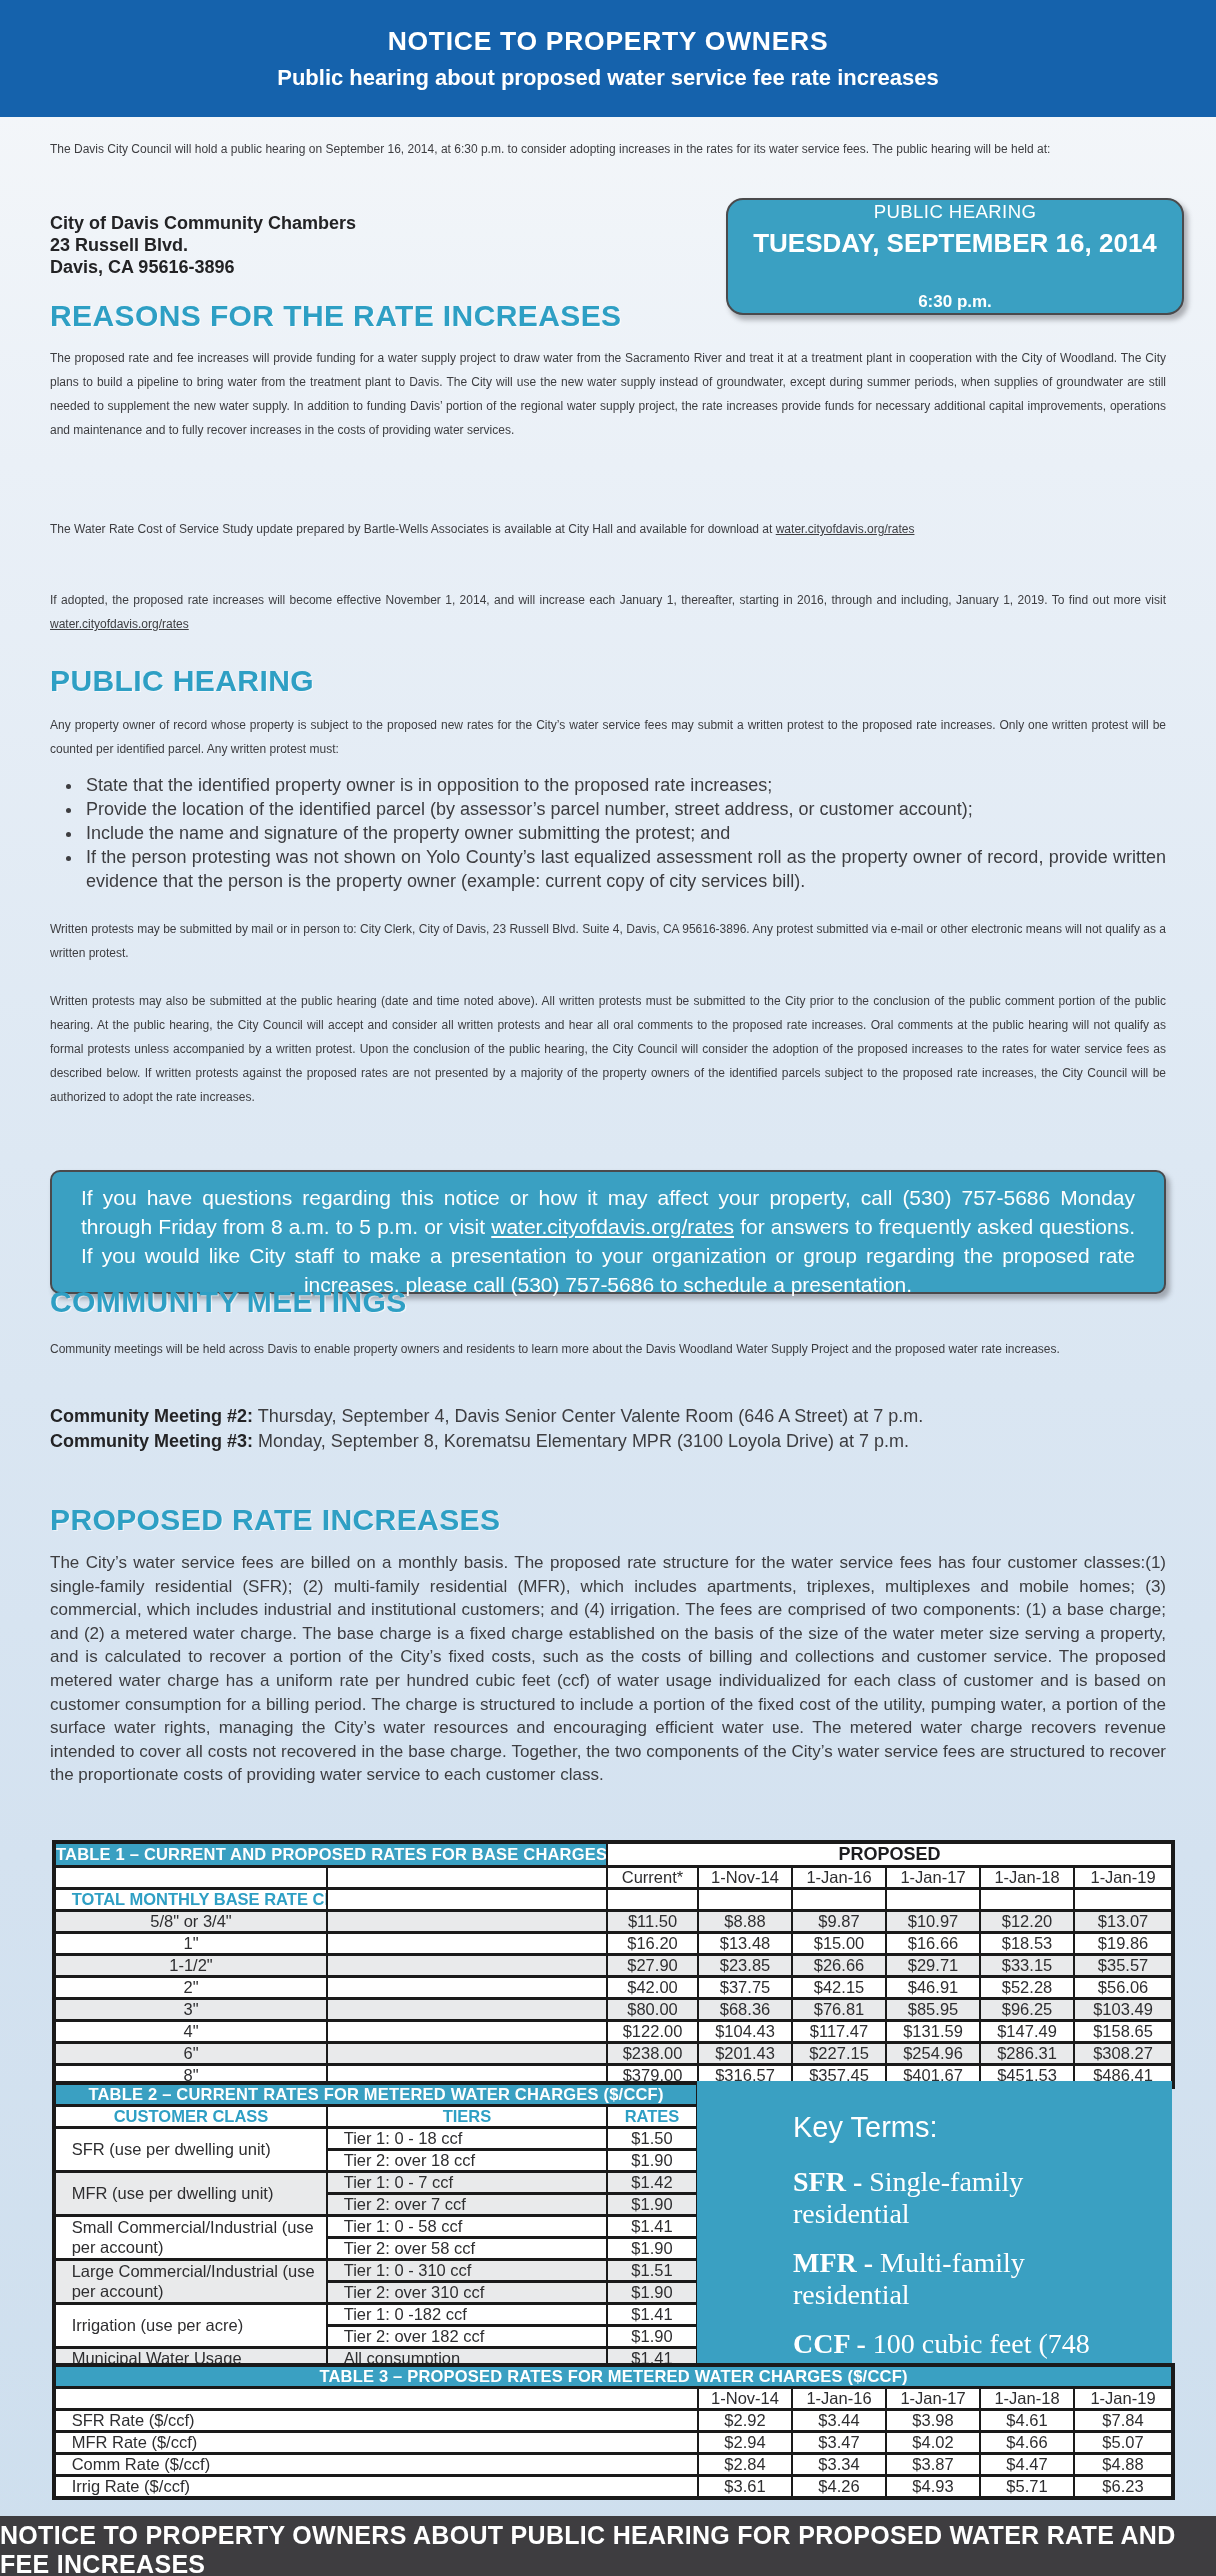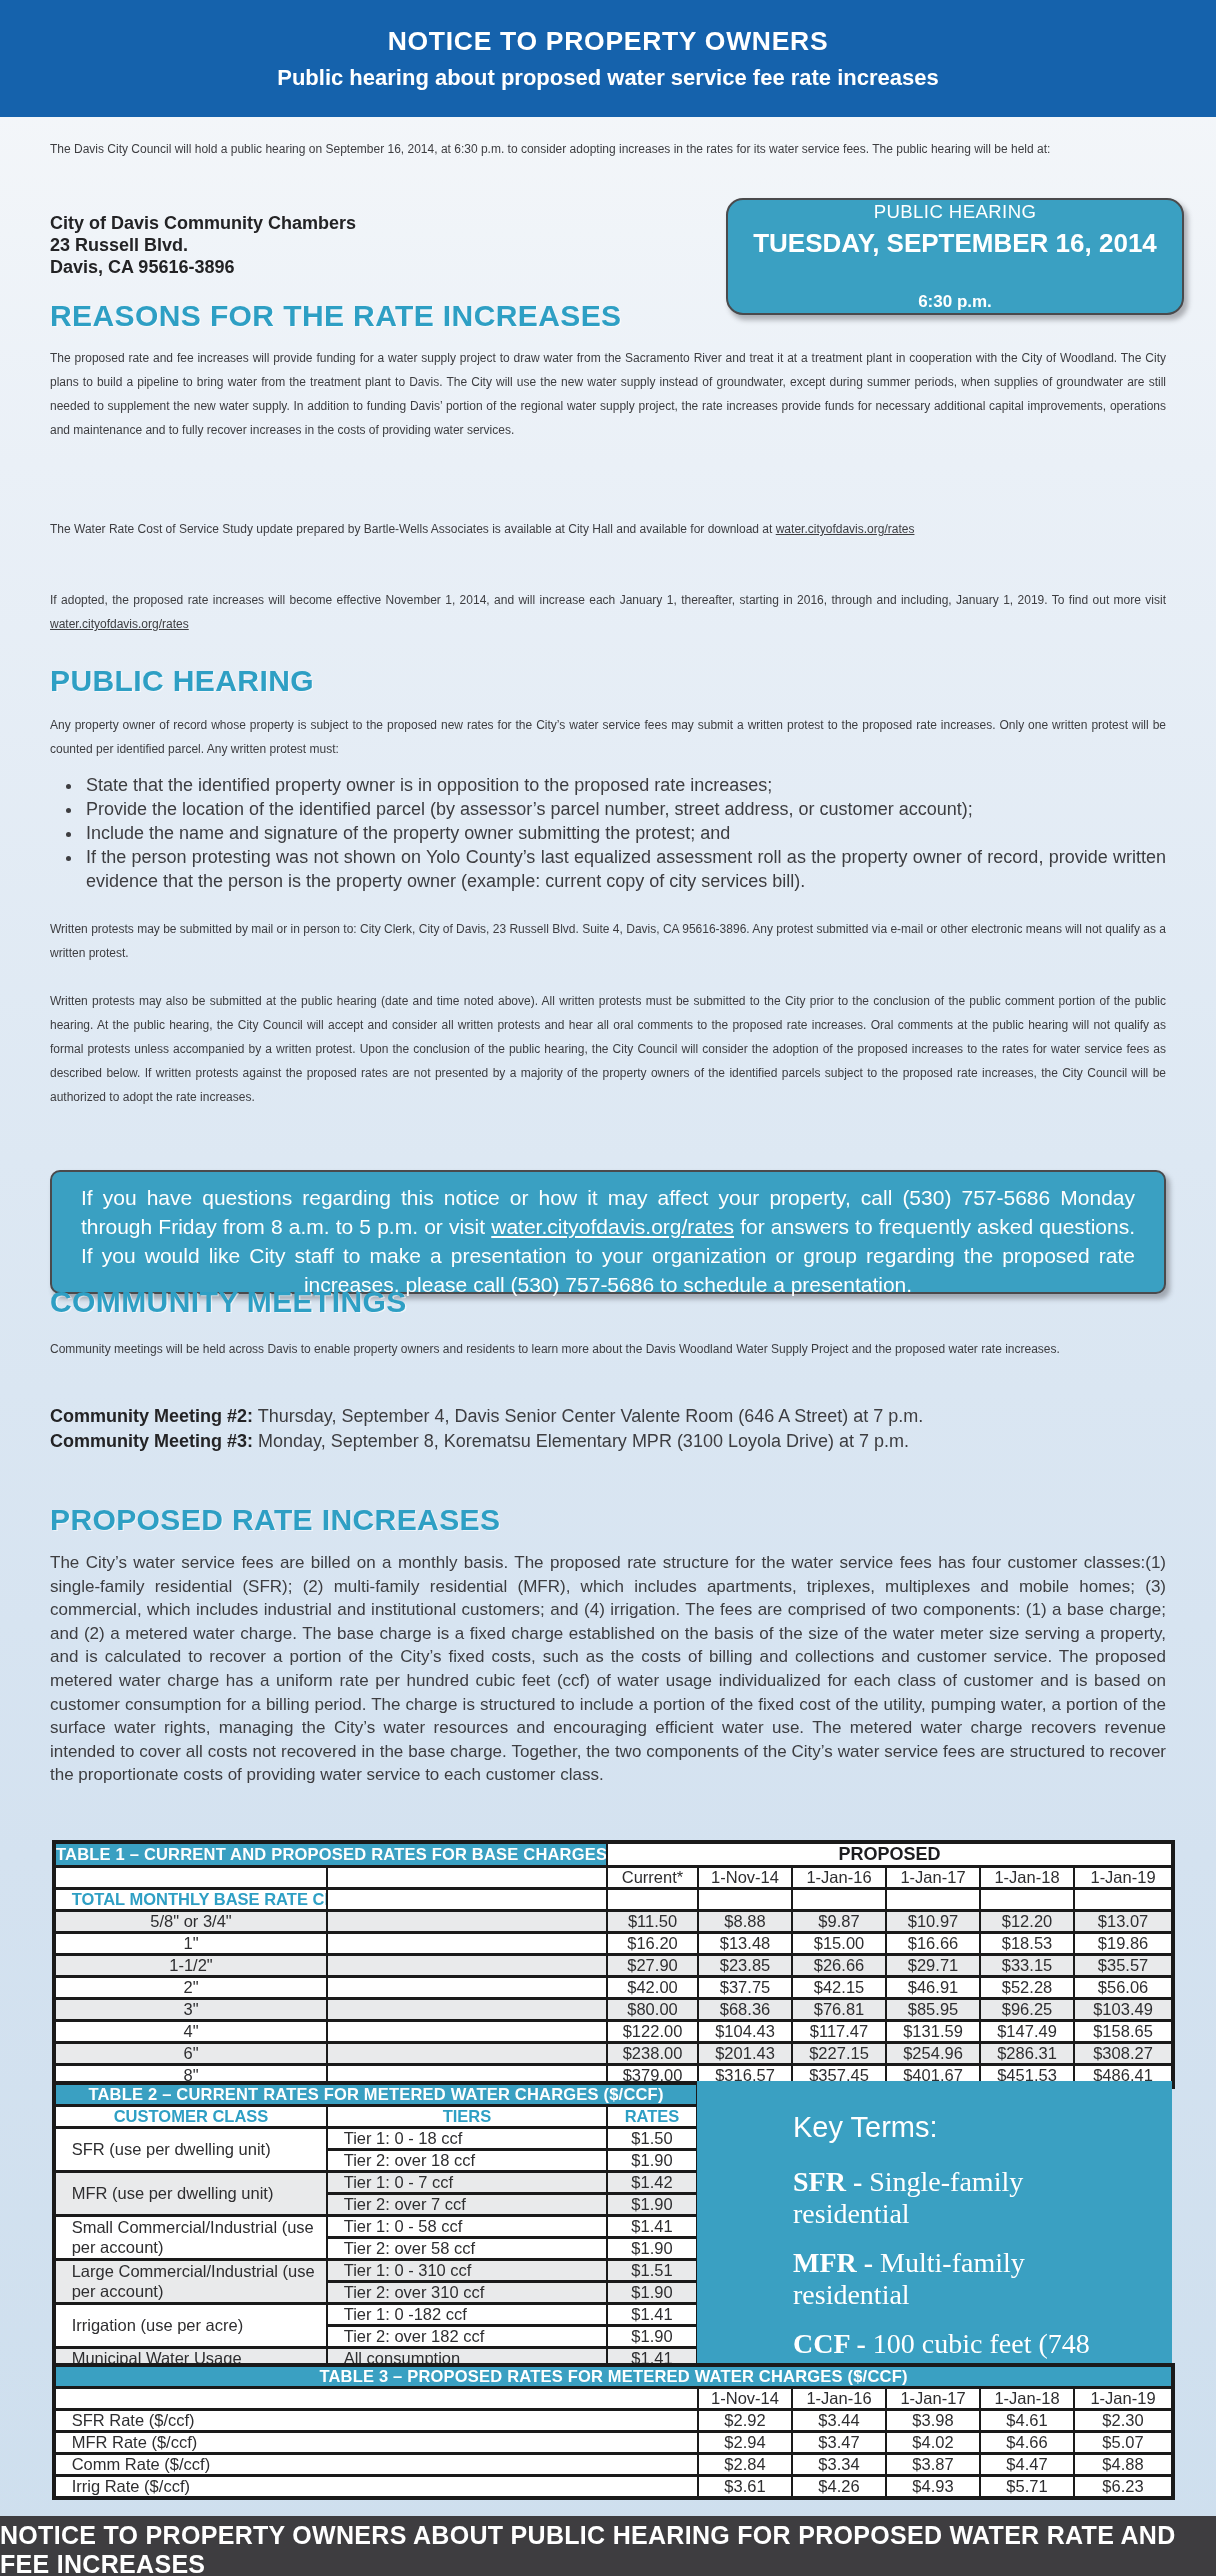--- a/index.html
+++ b/index.html
@@ -355,21 +355,21 @@
     <td>1-Jan-17</td>
     <td>1-Jan-18</td>
     <td>1-Jan-19</td>
   </tr>
   <tr>
     <td class="left">SFR Rate ($/ccf)</td>
     <td>$2.92</td>
         <td>$3.44</td>
         <td>$3.98</td>
         <td>$4.61</td>
-        <td>$2.30</td>
+        <td>$7.84</td>
   </tr>
   <tr>
     <td class="left">MFR Rate ($/ccf)</td>
     <td>$2.94</td>
         <td>$3.47</td>
         <td>$4.02</td>
         <td>$4.66</td>
         <td>$5.07</td>
   </tr>
   <tr>

